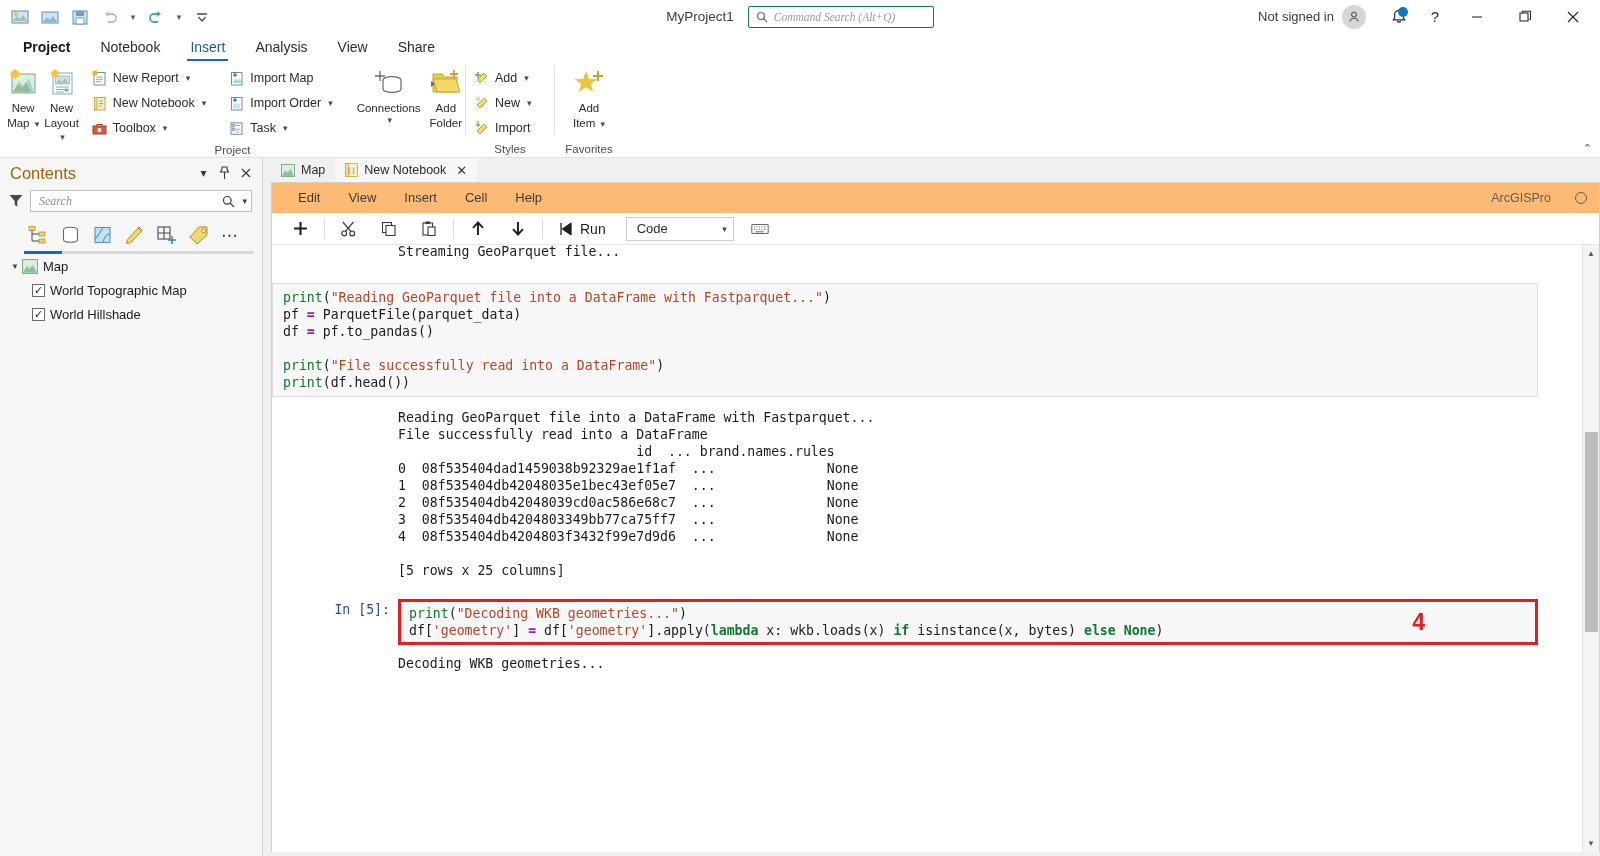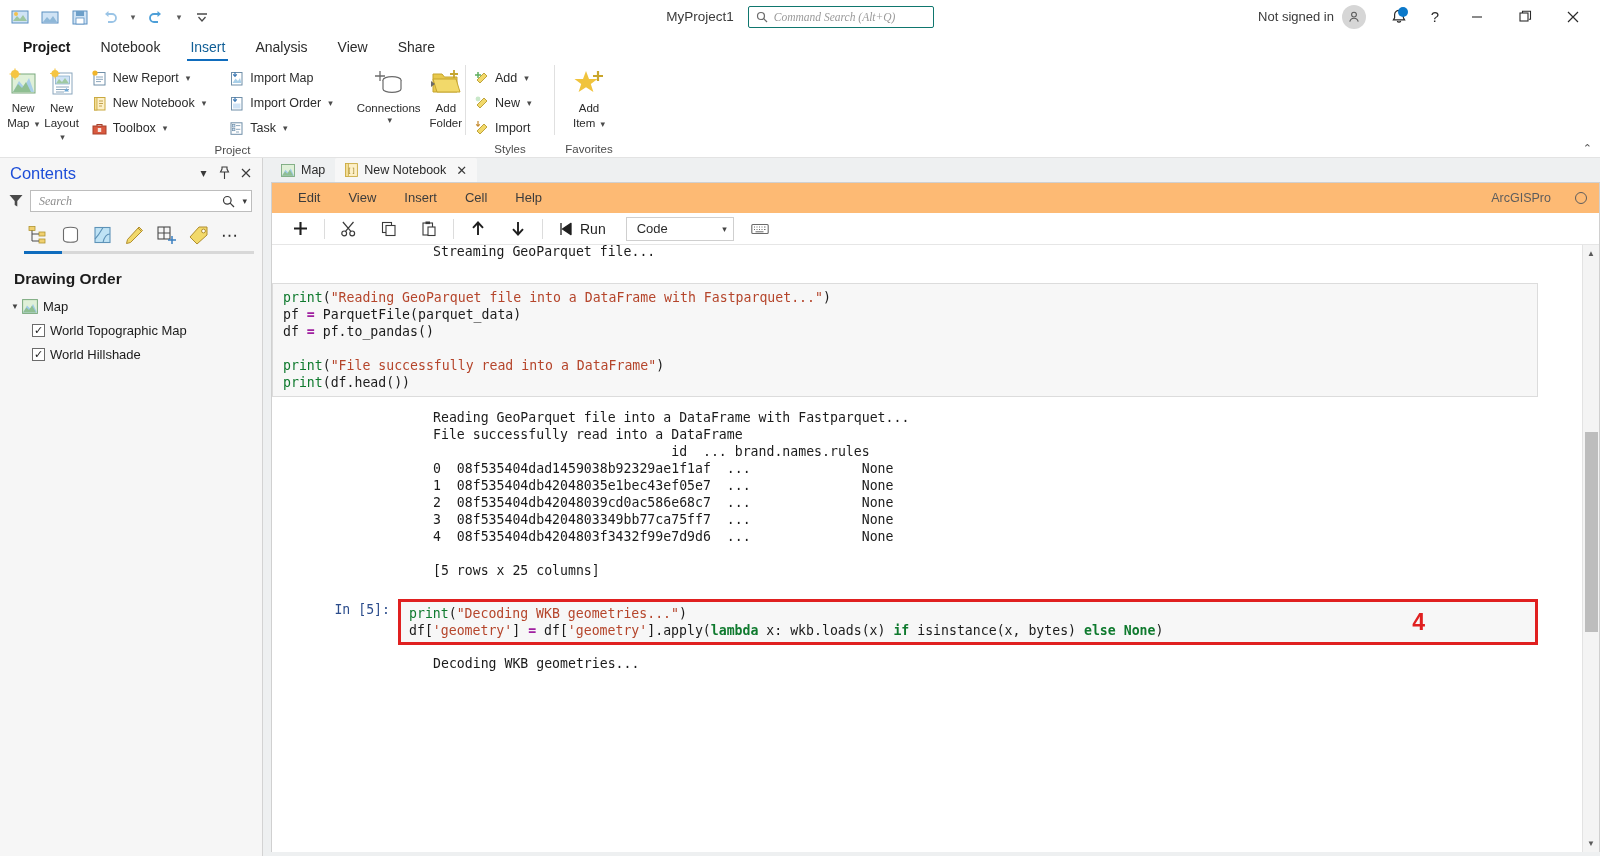--- a/index.html
+++ b/index.html
@@ -132,21 +132,21 @@
   
   .contents-pane {
     width: 263px; background: #f6f6f6;
     border-right: 1px solid #d3d3d3;
     display: flex; flex-direction: column;
   }
   .cp-header {
     height: 30px; display: flex; align-items: center;
     padding: 0 6px 0 10px;
   }
-  .cp-title { font-size: 16.5px; color: #1d4ed8; flex: 1; }
+  .cp-title { font-size: 16.5px; color: #a16207; flex: 1; }
   .cp-hbtn {
     width: 21px; height: 22px; display: flex;
     align-items: center; justify-content: center;
     cursor: pointer; color: #3a3a3a; font-size: 12px;
   }
   .cp-search-row {
     display: flex; align-items: center; gap: 6px;
     padding: 2px 10px 4px 8px;
   }
   .cp-search {
@@ -235,21 +235,21 @@
   .cell-select .cv { flex: 1; }
 
   
   .nb-body { flex: 1; display: flex; overflow: hidden; position: relative; background: #fff; }
   .nb-scrollarea { flex: 1; padding: 0 8px 0 0; position: relative; overflow: hidden; }
   .nb-inner { padding-top: 2px; }
 
   .out-text {
     font-family: "DejaVu Sans Mono", monospace;
     font-size: 13.2px; line-height: 17px; color: #1b1b1b;
-    white-space: pre; padding-left: 126px; margin-left: 35px;
+    white-space: pre; padding-left: 126px;
   }
   .cell { display: flex; margin-top: 14px; }
   .cell-prompt {
     width: 126px; flex-shrink: 0; text-align: right;
     padding-right: 8px; padding-top: 3px;
     font-family: "DejaVu Sans Mono", monospace;
     font-size: 13.2px; color: #2b4c8c;
   }
   .cell-input {
     flex: 1; background: #f7f7f7; border: 1px solid #dcdcdc;
@@ -656,21 +656,20 @@
         </svg>
       </span>
       <span class="cp-ico">
         <span style="font-size:17px;color:#2b2b2b;letter-spacing:1px;line-height:1;">⋯</span>
       </span>
     </div>
     <div class="cp-underline">
         <i></i>
       </div>
 
-    <div class="cp-drawing">Drawing Order</div>
 
     <div class="tree-row">
       <span class="tree-exp">▼</span>
       <span>
         <svg width="16" height="15" viewBox="0 0 16 15">
           <rect x="0.6" y="0.6" width="14.8" height="13.8" fill="#dff0d8" stroke="#7aa97e" stroke-width="1"></rect>
           <path d="M1 13.5 L5 6.5 L8.5 10 L11 5 L15 13.5 Z" fill="#9fc9e8"></path>
           <path d="M1 13.5 L4.5 8.5 L7 11 L10 6.5 L14 13.5 Z" fill="#8fbf92"></path>
         </svg>
       </span>

